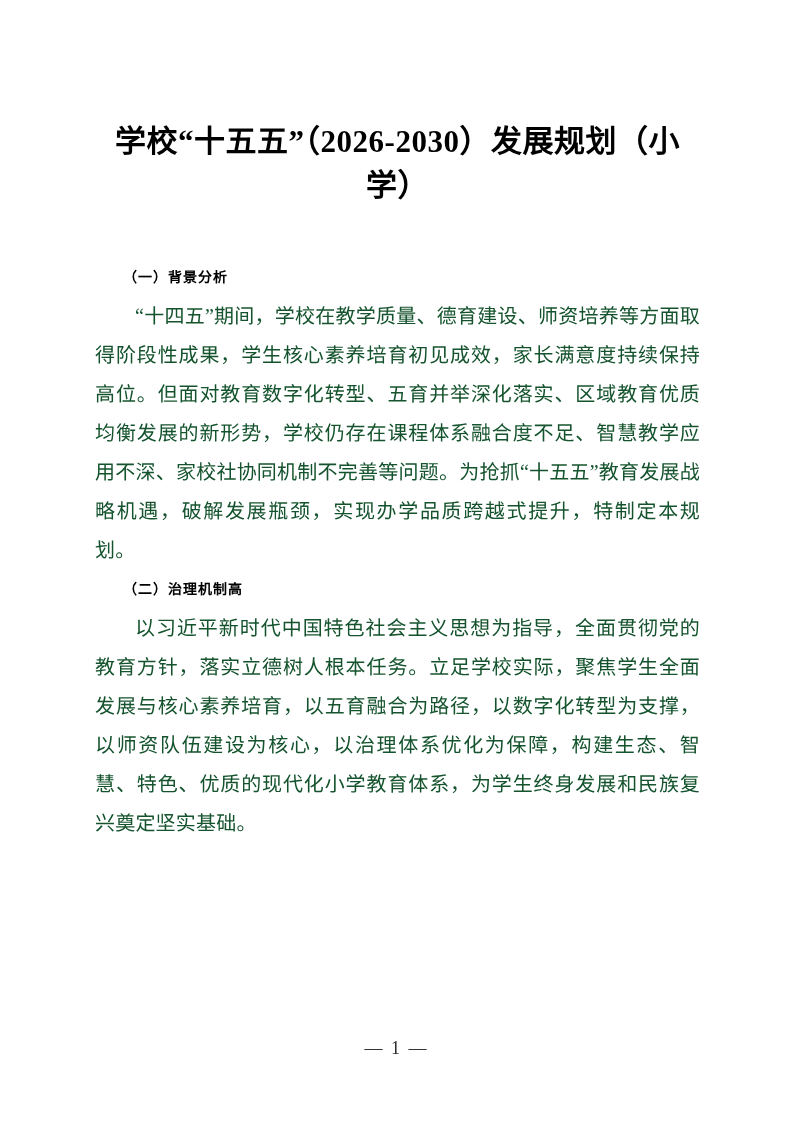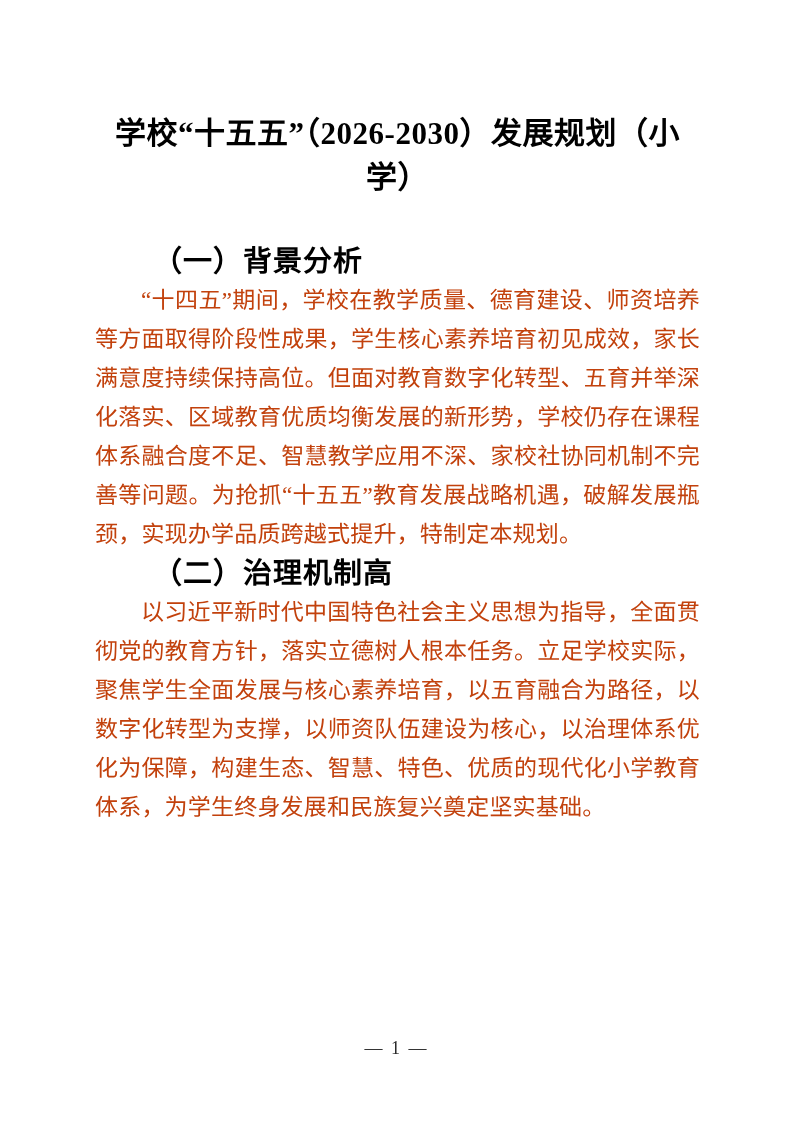--- a/index.html
+++ b/index.html
@@ -28,21 +28,21 @@
   
   .content {
     position: absolute;
     left: 95px;
     top: 0;
     width: 605px;
   }
 
   
   .doc-title {
-    margin: 0;
+    margin: 8px;
     padding-top: 112px;
     font-family: "Liberation Serif", "DejaVu Serif", serif;
     font-size: 31px;
     font-weight: bold;
     line-height: 44px;
     text-align: center;
     letter-spacing: 0.5px;
     color: #000000;
   }
 
@@ -60,40 +60,40 @@
     line-height: 39px;
     text-indent: 2em;
     letter-spacing: 1.2px;
     color: #000000;
   }
 
   
   .h2-line {
     margin: 0;
     font-family: "Liberation Serif", "DejaVu Serif", serif;
-    font-size: 29px;
+    font-size: 14px;
     font-weight: bold;
     line-height: 39px;
     text-indent: 2em;
     letter-spacing: 1px;
     color: #000000;
   }
 
   
   .body-par {
     margin: 0;
     font-family: "Liberation Serif", "DejaVu Serif", serif;
-    font-size: 23px;
+    font-size: 20px;
     font-weight: normal;
     line-height: 39px;
     text-indent: 2em;
     text-align: justify;
     text-justify: inter-ideograph;
     letter-spacing: 0.2px;
-    color: #c2410c;
+    color: #14532d;
     word-break: break-all;
   }
 
   
   .page-footer {
     position: absolute;
     left: 0;
     right: 0;
     top: 1038px;
     text-align: center;

